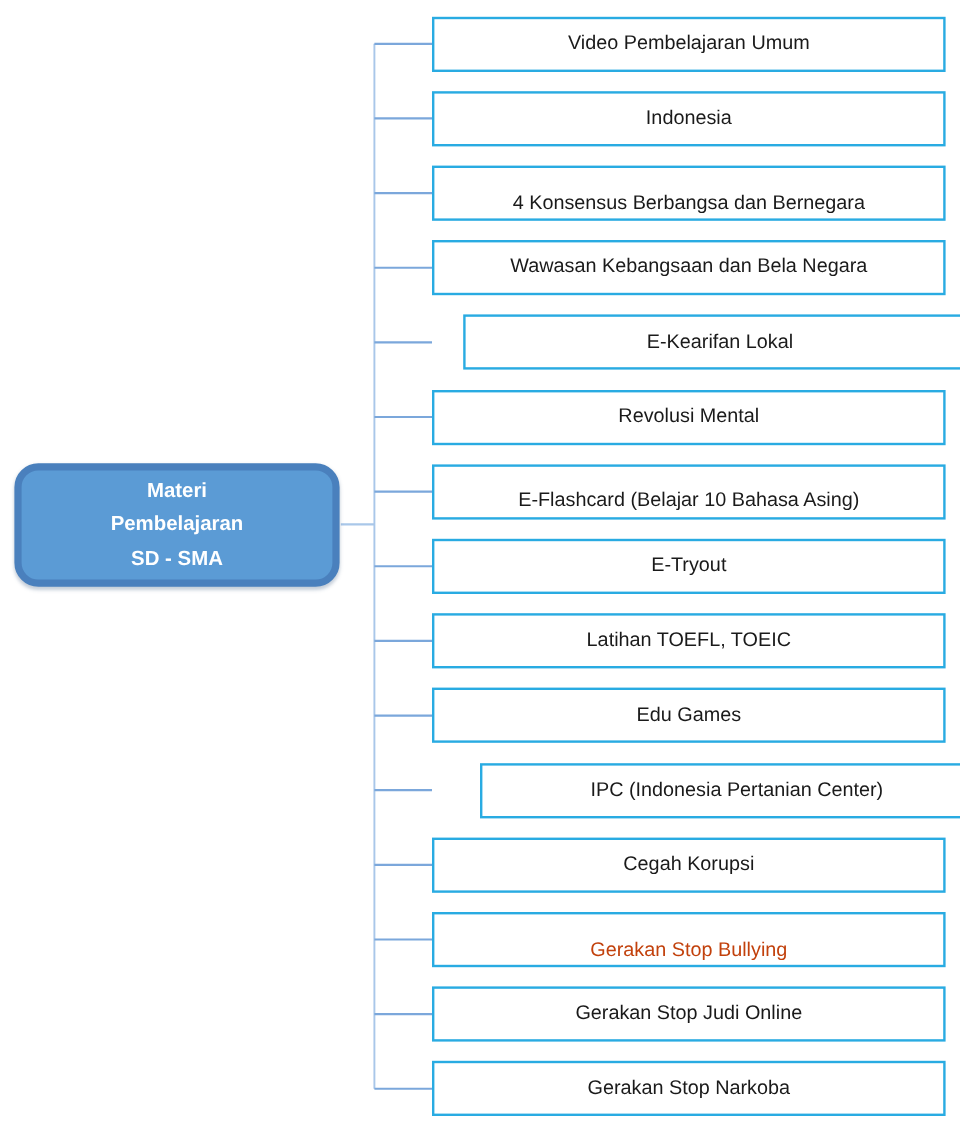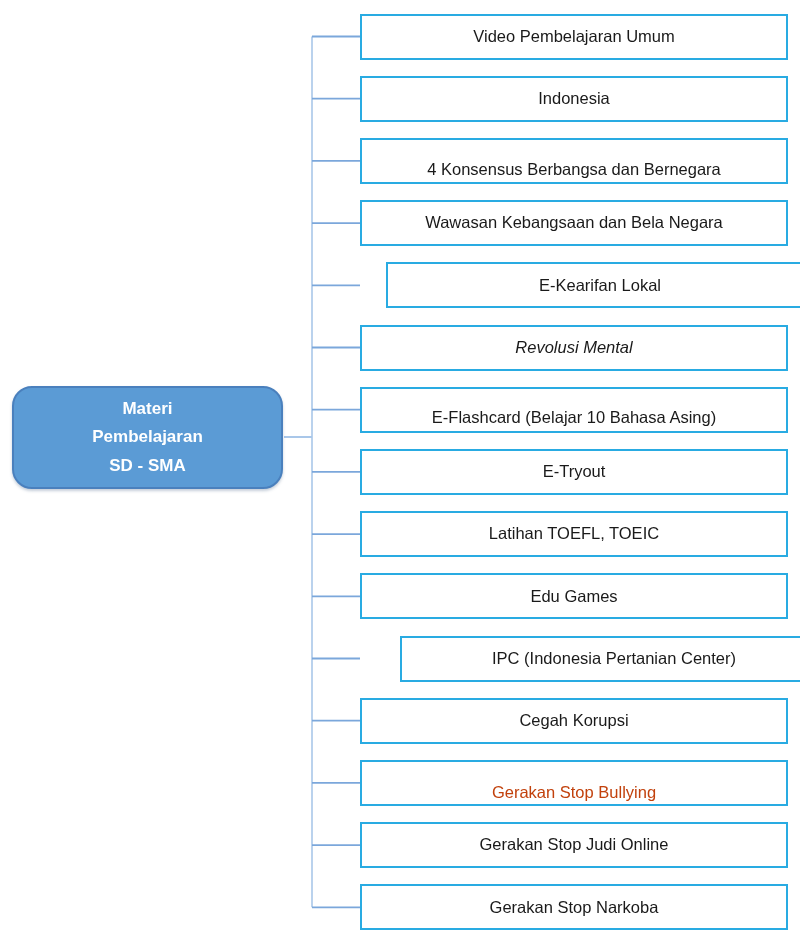--- a/index.html
+++ b/index.html
@@ -17,21 +17,21 @@
     width: 800px; height: 943px;
     pointer-events: none;
   }
   .root-node {
     position: absolute;
     left: 12px;
     top: 386px;
     width: 271px;
     height: 103px;
     box-sizing: border-box;
-    border: 2px solid #6d28d9;
+    border: 6px solid #6d28d9;
     border-radius: 20px;
     background: #5B9BD5;
     display: flex;
     align-items: center;
     justify-content: center;
     text-align: center;
     box-shadow: 0 2px 3px rgba(90, 115, 145, 0.35);
   }
   .root-label {
     color: #ffffff;
@@ -99,21 +99,21 @@
     </div>
       <div class="branch-node" style="top: 137.9px; border-color: rgb(41, 171, 226);">
       <span class="branch-label" style="color: rgb(26, 26, 26); margin-top: 18px;">4 Konsensus Berbangsa dan Bernegara</span>
     </div>
       <div class="branch-node" style="top: 200.1px; border-color: rgb(41, 171, 226);">
       <span class="branch-label" style="color: rgb(26, 26, 26);">Wawasan Kebangsaan dan Bela Negara</span>
     </div>
       <div class="branch-node" style="top: 262.3px; border-color: rgb(41, 171, 226); margin-left: 26px;">
       <span class="branch-label" style="color: rgb(26, 26, 26);">E-Kearifan Lokal</span>
     </div>
-      <div class="branch-node" style="top: 324.5px; border-color: rgb(41, 171, 226); font-style: italic;">
+      <div class="branch-node" style="top: 324.5px; border-color: rgb(41, 171, 226);">
       <span class="branch-label" style="color: rgb(26, 26, 26);">Revolusi Mental</span>
     </div>
       <div class="branch-node" style="top: 386.7px; border-color: rgb(41, 171, 226);">
       <span class="branch-label" style="color: rgb(26, 26, 26); margin-top: 16px;">E-Flashcard (Belajar 10 Bahasa Asing)</span>
     </div>
       <div class="branch-node" style="top: 448.9px; border-color: rgb(41, 171, 226);">
       <span class="branch-label" style="color: rgb(26, 26, 26);">E-Tryout</span>
     </div>
       <div class="branch-node" style="top: 511.1px; border-color: rgb(41, 171, 226);">
       <span class="branch-label" style="color: rgb(26, 26, 26);">Latihan TOEFL, TOEIC</span>

